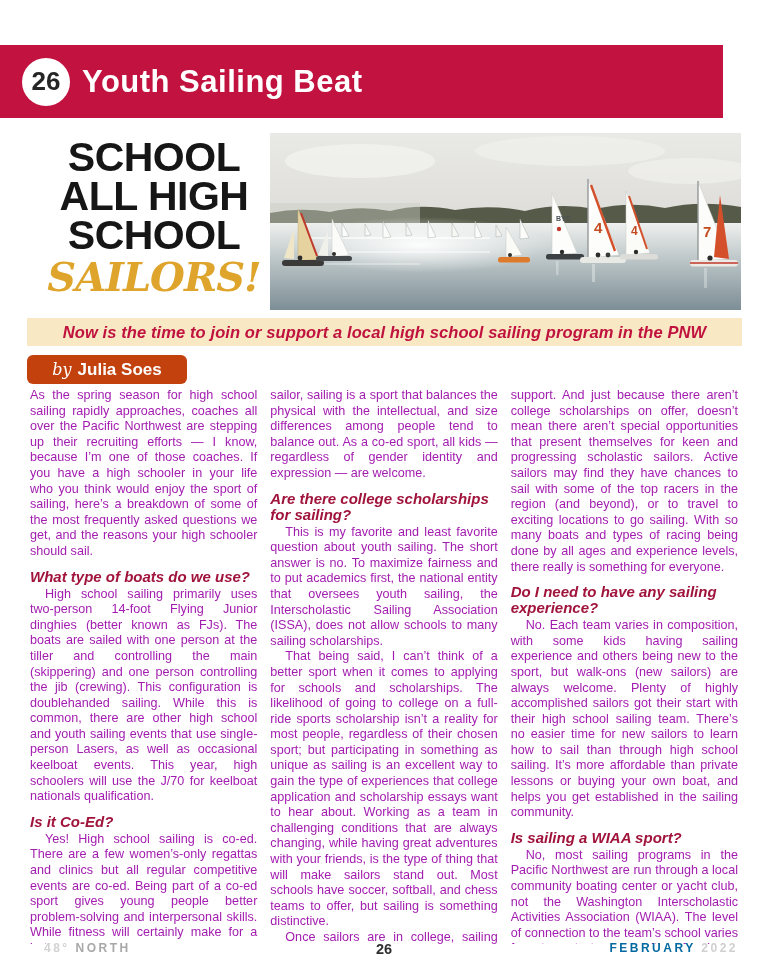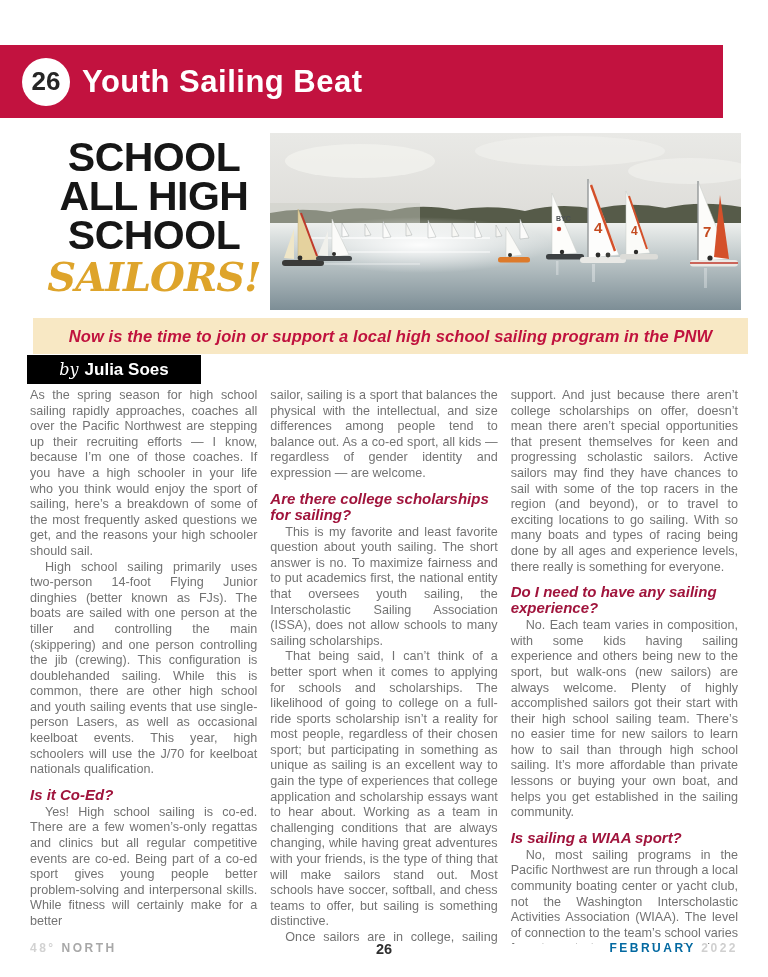--- a/index.html
+++ b/index.html
@@ -21,45 +21,45 @@
                 letter-spacing:-.5px;}
   .headline .hl-accent{font-family:"DejaVu Serif","Liberation Serif",serif;
                 font-style:italic;font-weight:bold;font-size:40px;line-height:44px;
                 color:#dea42b;letter-spacing:-1px;}
 
   
   .photo{position:absolute;left:270px;top:133px;width:471px;height:177px;overflow:hidden;}
   .photo svg{display:block;}
 
   
-  .subhead{position:absolute;left:33px;top:318px;width:715px;height:36px;background:#f8e8c4;
+  .subhead{position:absolute;left:27px;top:318px;width:715px;height:28px;background:#f8e8c4;
            display:flex;align-items:center;justify-content:center;}
   .subhead span{color:#c0123e;font-weight:bold;font-style:italic;font-size:16.5px;
                 letter-spacing:.1px;}
 
   
-  .byline{position:absolute;left:27px;top:355px;width:174px;height:29px;background:#000000;
-          display:flex;align-items:center;justify-content:center;color:#fff;}
+  .byline{position:absolute;left:27px;top:355px;width:160px;height:29px;background:#c2410c;
+          display:flex;align-items:center;justify-content:center;color:#fff;border-radius:6px;}
   .byline .by{font-family:"DejaVu Serif","Liberation Serif",serif;font-style:italic;
               font-size:16px;margin-right:6px;}
   .byline .author{font-weight:bold;font-size:17px;}
 
   
   .article{position:absolute;left:30px;top:388px;width:708px;height:556px;overflow:hidden;
            display:flex;gap:13px;}
   .col{flex:1;min-width:0;}
-  .col p{margin:0;font-size:12.6px;line-height:15.6px;color:#737373;text-align:justify;}
+  .col p{margin:0;font-size:12.6px;line-height:15.6px;color:#a21caf;text-align:justify;}
   .col p.indent{text-indent:15px;}
   .col h3{margin:9px 0 2px 0;font-size:15px;line-height:16px;color:#a0143c;
           font-weight:bold;font-style:italic;}
 
   
   .footer{position:absolute;left:30px;top:941px;width:708px;height:16px;
           font-size:12px;font-weight:bold;}
-  .f-left{position:absolute;left:0;top:0;letter-spacing:2.5px;}
+  .f-left{position:absolute;left:14px;top:0;letter-spacing:2.5px;}
   .f-left .deg{color:#d2d2d2;}
   .f-left .name{color:#a8a8a8;}
   .f-center{position:absolute;left:0;right:0;top:0;text-align:center;color:#2f2f2f;
             font-size:14.5px;letter-spacing:0;}
   .f-right{position:absolute;right:0;top:0;letter-spacing:2.5px;text-align:right;}
   .f-right .month{color:#0369a1;}
   .f-right .year{color:#d0d0d0;}
 </style>
 </head>
 <body>
@@ -185,20 +185,21 @@
   </div>
 
   <div class="byline">
     <span class="by">by</span>
     <span class="author">Julia Soes</span>
   </div>
 
   <div class="article">
     <div class="col">
       <p>As the spring season for high school sailing rapidly approaches, coaches all over the Pacific Northwest are stepping up their recruiting efforts — I know, because I’m one of those coaches. If you have a high schooler in your life who you think would enjoy the sport of sailing, here’s a breakdown of some of the most frequently asked questions we get, and the reasons your high schooler should sail.</p>
+      <h3>What type of boats do we use?</h3>
       <p class="indent">High school sailing primarily uses two-person 14-foot Flying Junior dinghies (better known as FJs). The boats are sailed with one person at the tiller and controlling the main (skippering) and one person controlling the jib (crewing). This configuration is doublehanded sailing. While this is common, there are other high school and youth sailing events that use single-person Lasers, as well as occasional keelboat events. This year, high schoolers will use the J/70 for keelboat nationals qualification.</p>
       <h3>Is it Co-Ed?</h3>
       <p class="indent">Yes! High school sailing is co-ed. There are a few women’s-only regattas and clinics but all regular competitive events are co-ed. Being part of a co-ed sport gives young people better problem-solving and interpersonal skills. While fitness will certainly make for a better</p>
     </div>
     <div class="col">
       <p>sailor, sailing is a sport that balances the physical with the intellectual, and size differences among people tend to balance out. As a co-ed sport, all kids — regardless of gender identity and expression — are welcome.</p>
       <h3>Are there college scholarships for sailing?</h3>
       <p class="indent">This is my favorite and least favorite question about youth sailing. The short answer is no. To maximize fairness and to put academics first, the national entity that oversees youth sailing, the Interscholastic Sailing Association (ISSA), does not allow schools to many sailing scholarships.</p>
       <p class="indent">That being said, I can’t think of a better sport when it comes to applying for schools and scholarships. The likelihood of going to college on a full-ride sports scholarship isn’t a reality for most people, regardless of their chosen sport; but participating in something as unique as sailing is an excellent way to gain the type of experiences that college application and scholarship essays want to hear about. Working as a team in challenging conditions that are always changing, while having great adventures with your friends, is the type of thing that will make sailors stand out. Most schools have soccer, softball, and chess teams to offer, but sailing is something distinctive.</p>
       <p class="indent">Once sailors are in college, sailing teams offer a great way to have a community of people with a shared passion from which students can find</p>

